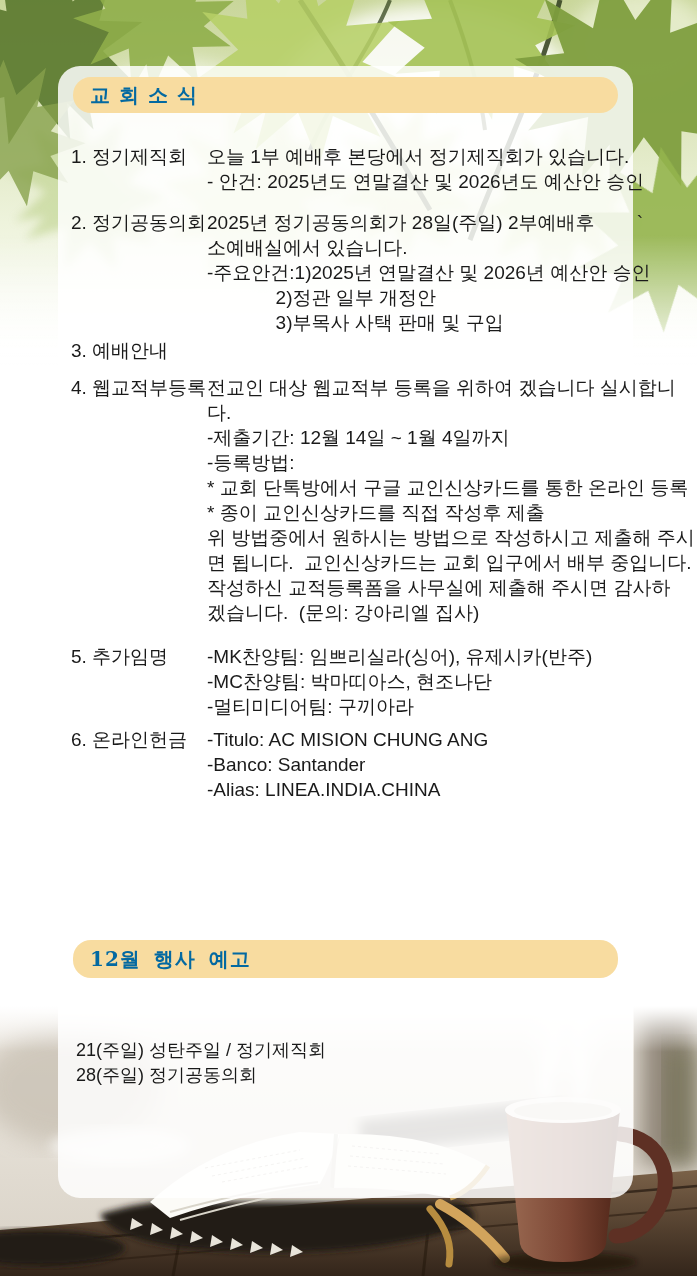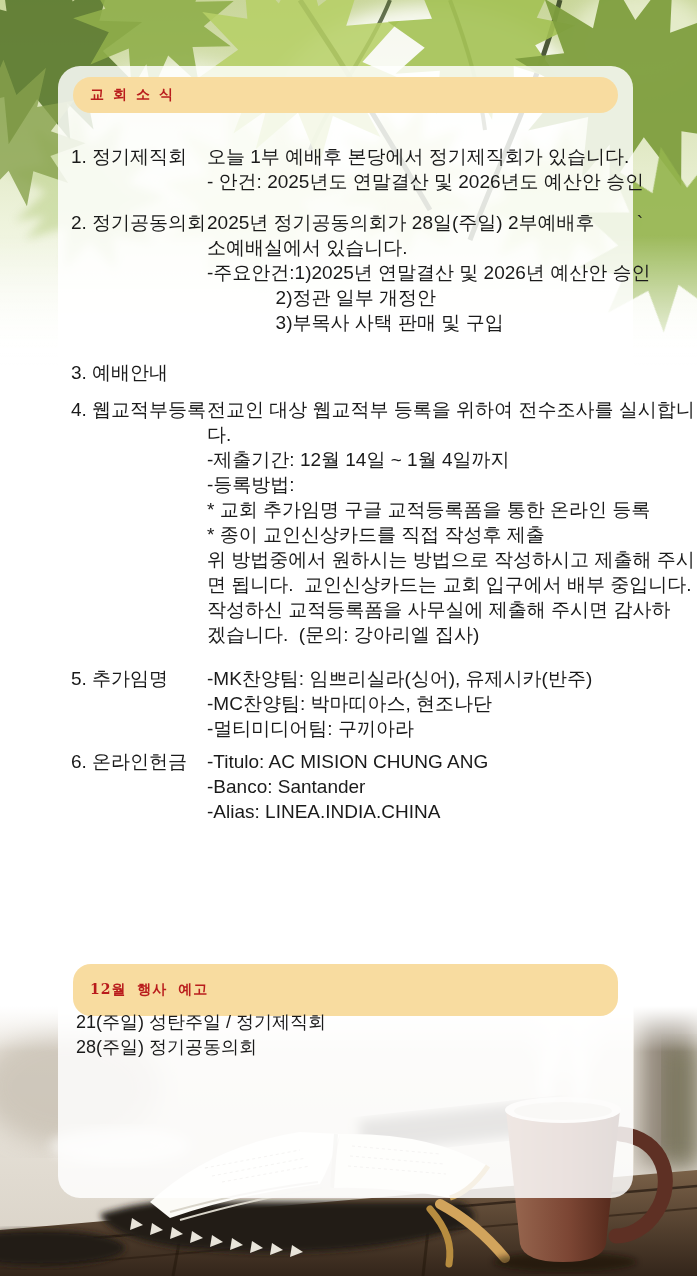--- a/index.html
+++ b/index.html
@@ -12,37 +12,37 @@
   #bgBottom{top:1006px}
   .panel{
     position:absolute;left:58px;top:66px;width:575px;height:1132px;
     background:rgba(255,255,255,0.84);border-radius:22px;
   }
   .pill{
     position:absolute;left:73px;width:545px;height:36px;background:#f8dca0;
     border-radius:18px;display:flex;align-items:center;padding-left:17px;box-sizing:border-box;
   }
   #pill1{top:77px}
-  #pill2{top:964px;height:52px}
+  #pill2{top:940px;height:38px}
   .pill-title{
     font-family:"DejaVu Serif","Liberation Serif",serif;font-weight:bold;
-    font-size:14px;color:#b91c1c;letter-spacing:9px;white-space:pre;text-align:center;
+    font-size:20px;color:#0369a1;letter-spacing:9px;white-space:pre;text-align:center;
   }
   #pill2 .pill-title{letter-spacing:1px;word-spacing:5px}
   #items{position:absolute;left:71px;top:144px;width:562px}
   .item{display:flex;font-size:19px;line-height:25px;font-weight:500}
   .item .lab{width:136px;flex:none;white-space:pre}
   .item .bod{flex:1}
   .ln{white-space:pre}
   .item:nth-child(1){margin-bottom:16px}
-  .item:nth-child(2){margin-bottom:25px}
+  .item:nth-child(2){margin-bottom:3px}
   .item:nth-child(3){margin-bottom:12px}
   .item:nth-child(4){margin-bottom:19px}
   .item:nth-child(5){margin-bottom:8px}
-  #events{position:absolute;left:76px;top:1010px;font-size:18px;line-height:25px;font-weight:500}
+  #events{position:absolute;left:76px;top:1038px;font-size:18px;line-height:25px;font-weight:500}
 </style>
 </head>
 <body>
 
 <svg id="bgTop" class="bg" width="697" height="370" viewBox="0 0 697 370">
   <defs>
     <linearGradient id="skyg" x1="0" y1="0" x2="0" y2="1">
       <stop offset="0" stop-color="#c9d69a"></stop>
         <stop offset="0.6" stop-color="#eef3dc"></stop>
       <stop offset="1" stop-color="#ffffff"></stop>
@@ -198,25 +198,25 @@
       </div>
   </div>
 
   <div class="item">
     <div class="lab">3. 예배안내</div>
   </div>
 
   <div class="item">
     <div class="lab">4. 웹교적부등록</div>
     <div class="bod">
-        <div class="ln">전교인 대상 웹교적부 등록을 위하여 전수조사를 실시합니</div>
+        <div class="ln">전교인 대상 웹교적부 등록을 위하여 겠습니다 실시합니</div>
         <div class="ln">다.</div>
         <div class="ln">-제출기간: 12월 14일 ~ 1월 4일까지</div>
         <div class="ln">-등록방법:</div>
-        <div class="ln">* 교회 추가임명 구글 교적등록폼을 통한 온라인 등록</div>
+        <div class="ln">* 교회 단톡방에서 구글 교인신상카드를 통한 온라인 등록</div>
         <div class="ln">* 종이 교인신상카드를 직접 작성후 제출</div>
         <div class="ln">위 방법중에서 원하시는 방법으로 작성하시고 제출해 주시</div>
         <div class="ln">면 됩니다.  교인신상카드는 교회 입구에서 배부 중입니다.</div>
         <div class="ln">작성하신 교적등록폼을 사무실에 제출해 주시면 감사하</div>
         <div class="ln">겠습니다.  (문의: 강아리엘 집사)</div>
       </div>
   </div>
 
   <div class="item">
     <div class="lab">5. 추가임명</div>

